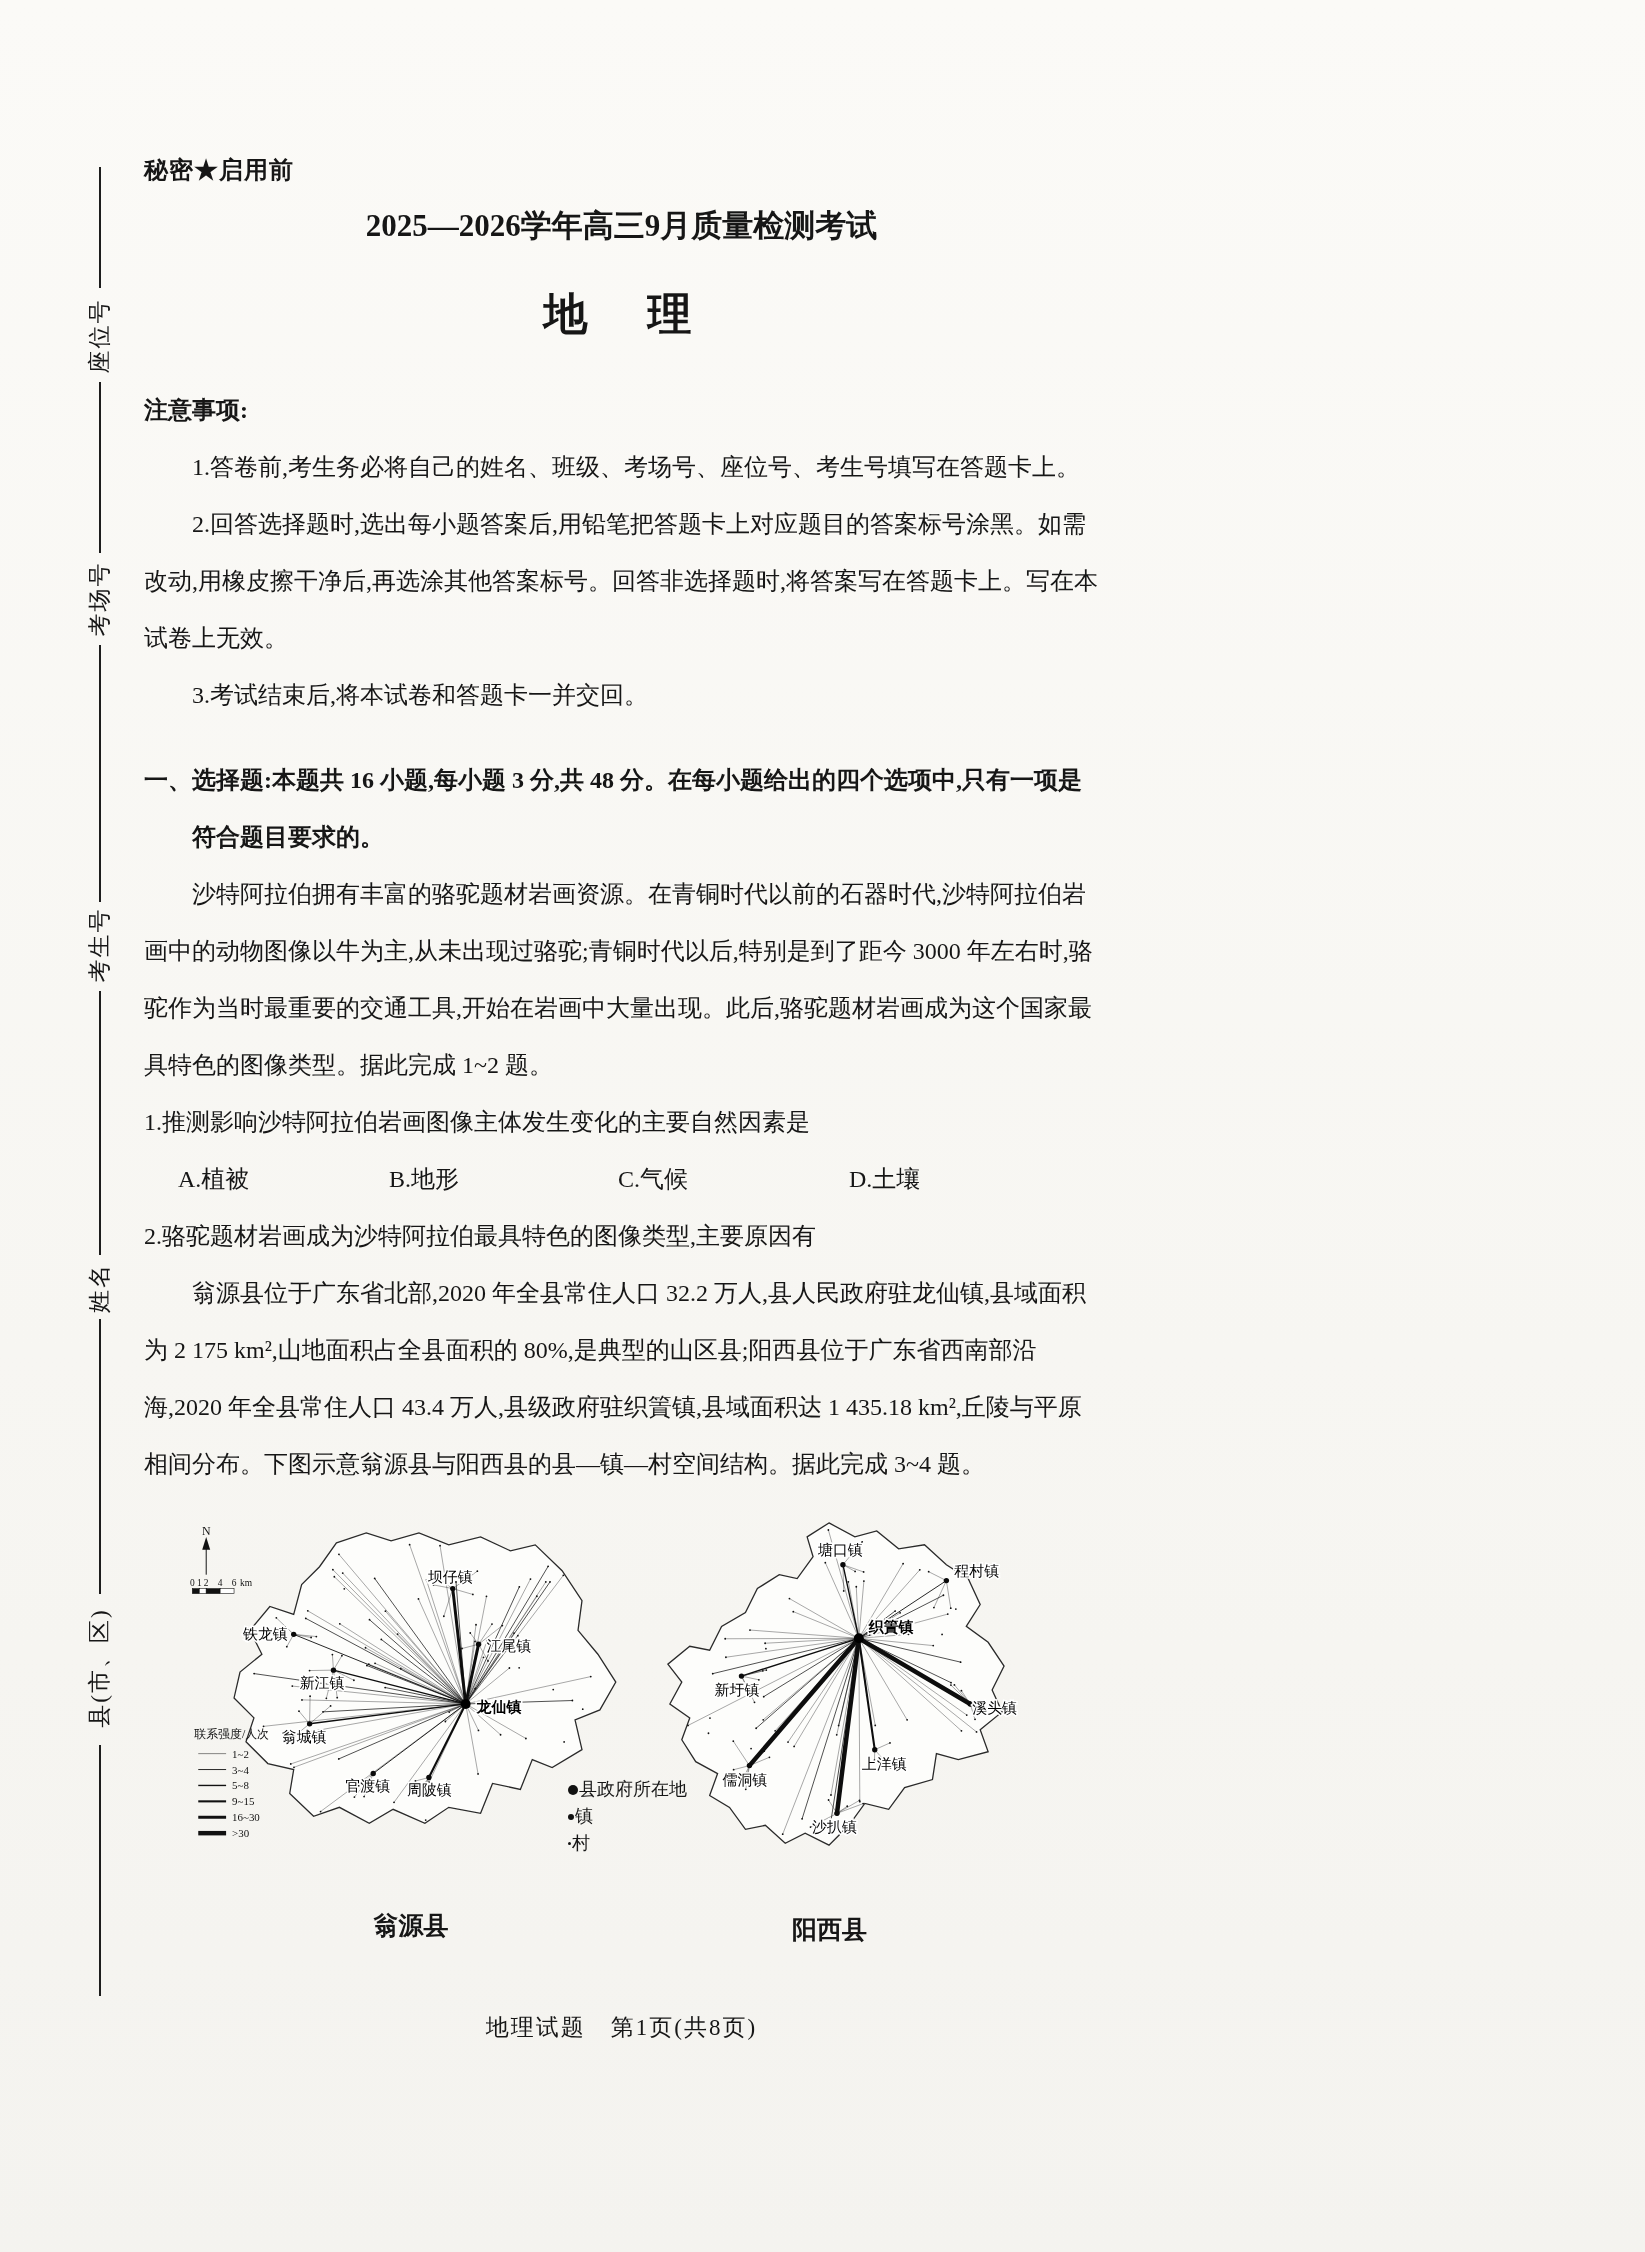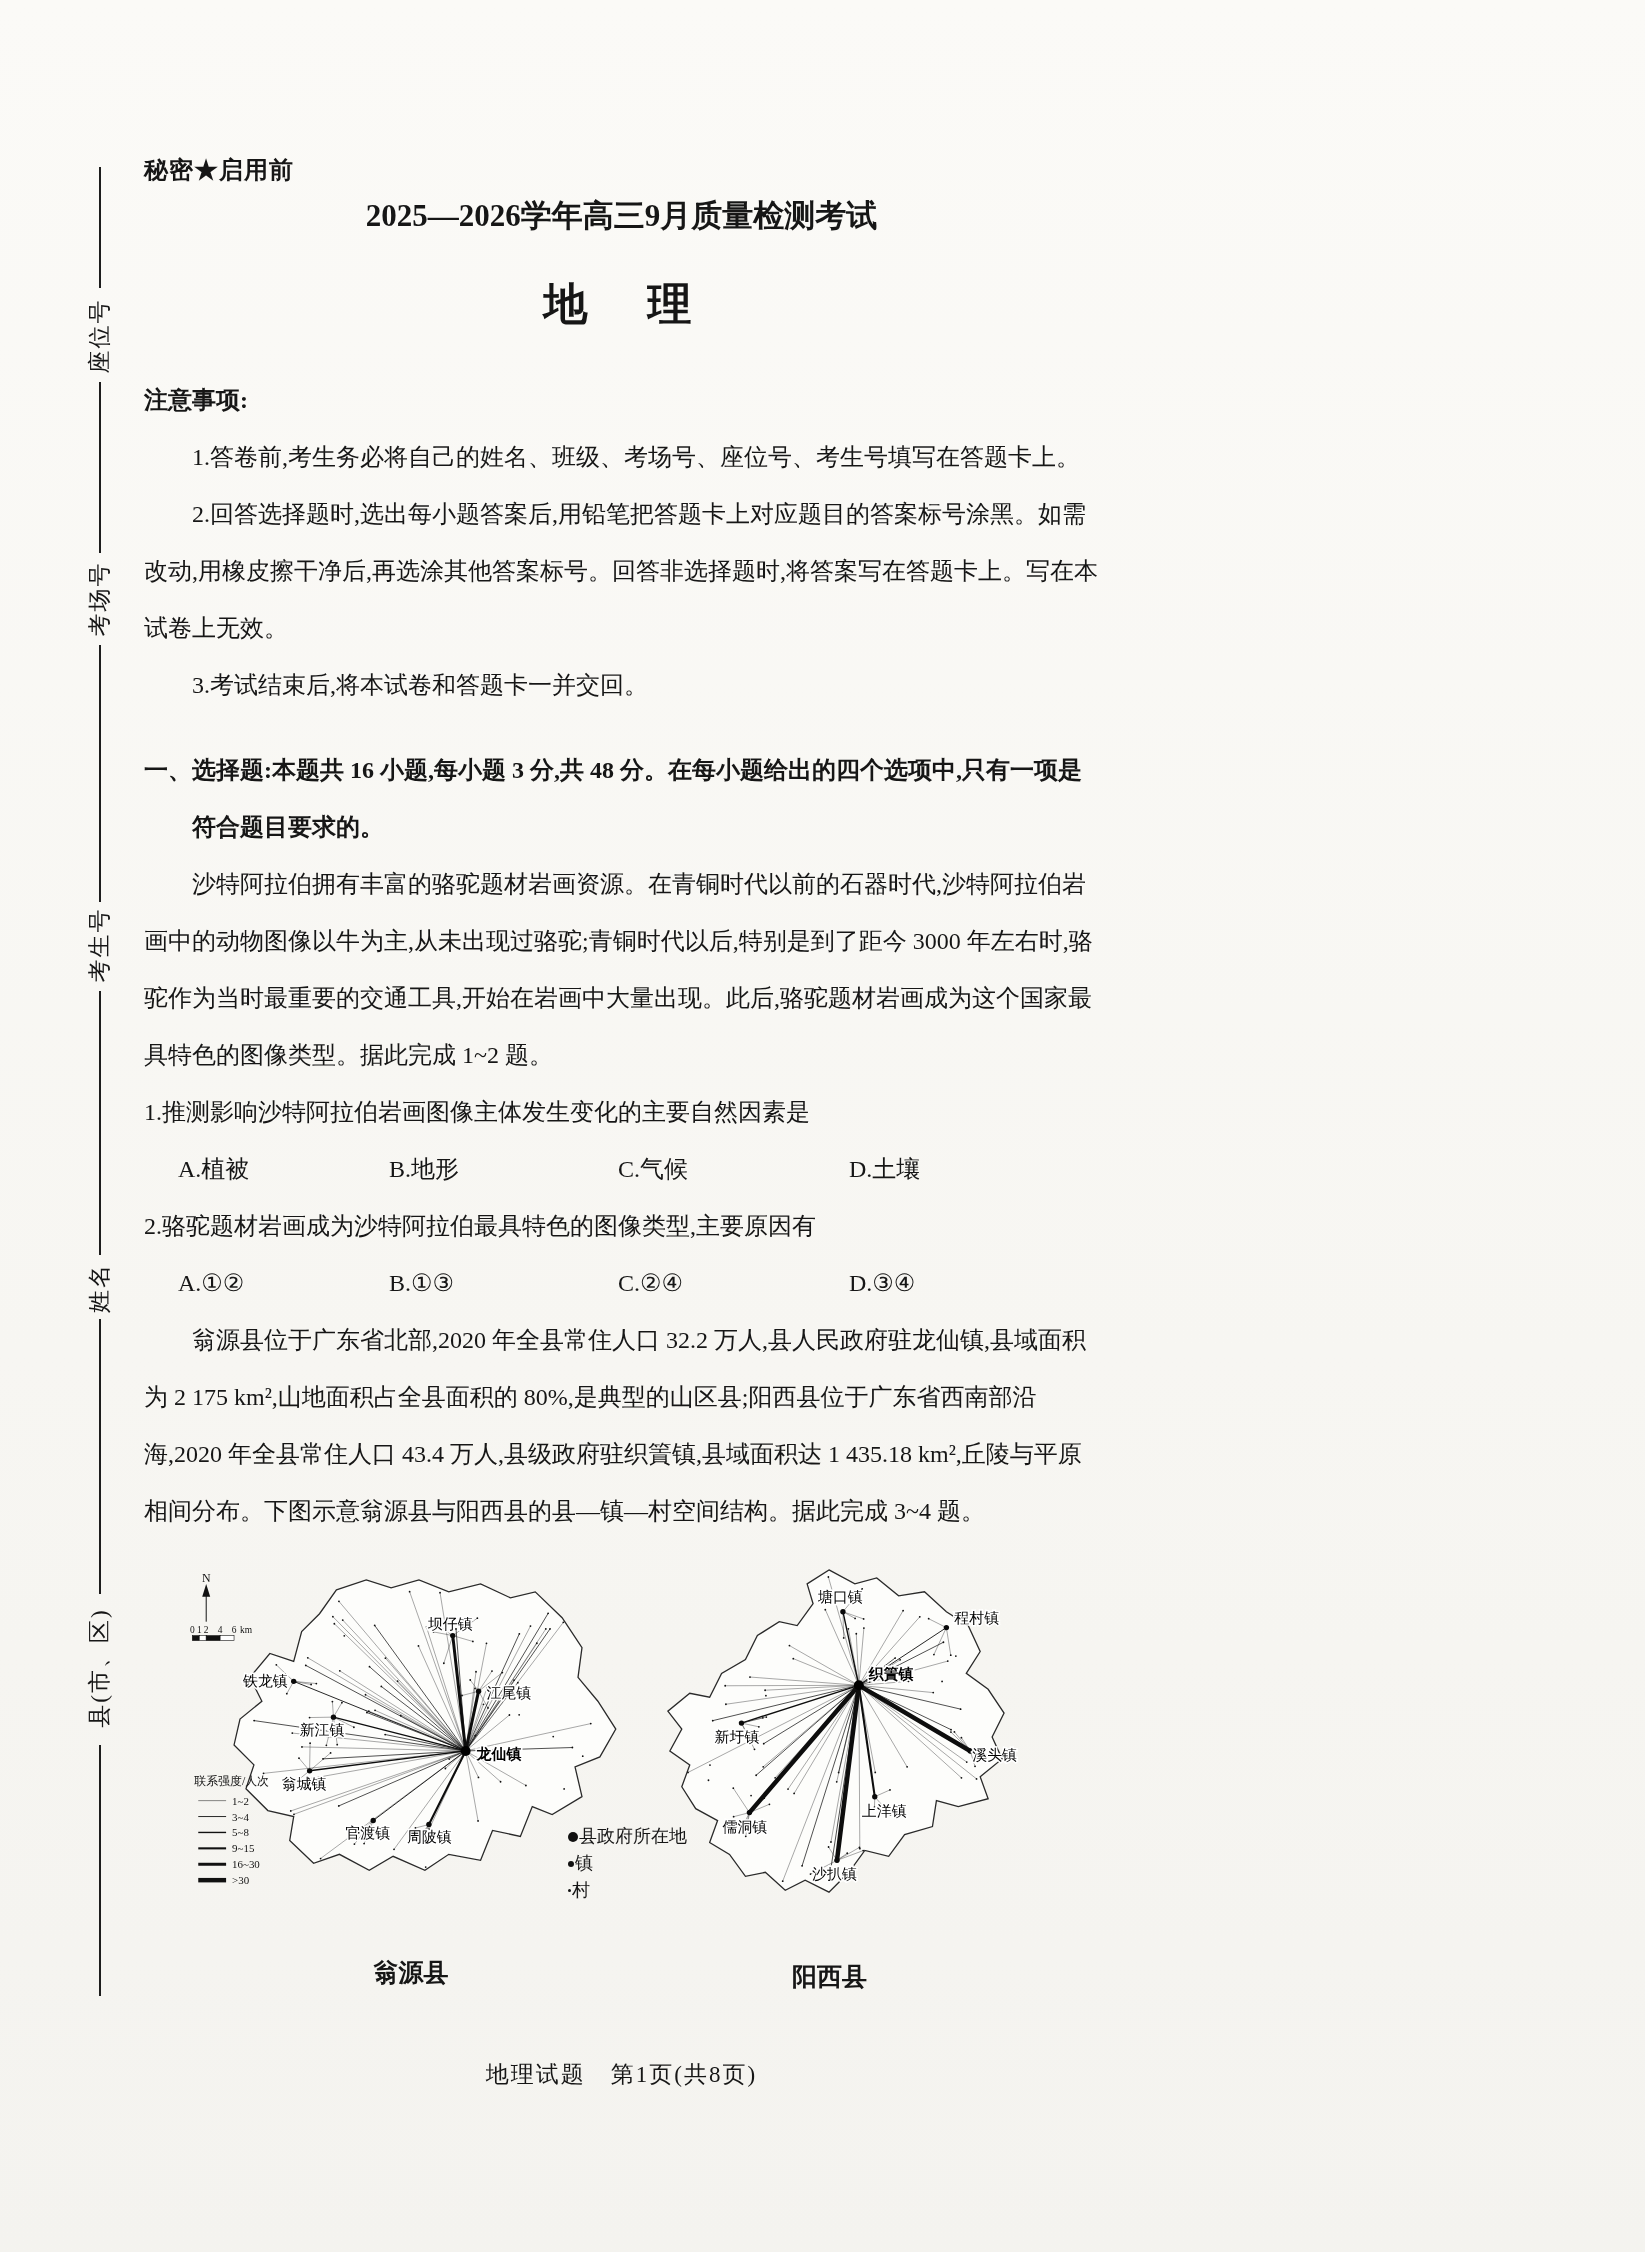--- a/index.html
+++ b/index.html
@@ -4,21 +4,21 @@
 <style>
   * { margin:0; padding:0; box-sizing:border-box; }
   html,body { width:1646px; height:2253px; overflow:hidden; }
   body { background:#f5f4f1; font-family:"Liberation Serif","DejaVu Serif",serif; color:#161616; position:relative; }
   .page { position:absolute; inset:0; background:linear-gradient(180deg,#fbfaf7 0%,#f7f6f2 60%,#f4f3ef 100%); }
   .seal { position:absolute; left:0; top:0; width:139px; height:100%; }
   .seal-rule { position:absolute; left:99px; width:2px; background:#1d1d1d; }
   .seal-label { position:absolute; height:28px; line-height:28px; text-align:center; font-size:23px; letter-spacing:2px; white-space:nowrap; transform:rotate(-90deg); }
   .content { position:absolute; left:144px; top:155px; width:955px; font-size:24px; line-height:57px; }
   .classification { font-size:24px; font-weight:bold; letter-spacing:1px; line-height:30px; }
-  .title { text-align:center; font-size:31px; font-weight:bold; margin-top:10px; line-height:42px; }
+  .title { text-align:center; font-size:31px; font-weight:bold; margin-top:20px; line-height:42px; }
   .subject { text-align:center; font-size:44px; font-weight:bold; margin-top:37px; line-height:62px; letter-spacing:8px; }
   .notes-heading { font-weight:bold; margin-top:36px; }
   .note { text-indent:2em; }
   .section-heading { font-weight:bold; margin-top:28px; padding-left:2em; text-indent:-2em; }
   .passage { text-indent:2em; }
   .q-text { }
   .q-items { padding-left:34px; }
   .options { display:grid; grid-template-columns:211px 229px 231px auto; padding-left:34px; }
   .figure { position:relative; height:468px; margin-top:12px; }
   .map-svg { position:absolute; }
@@ -69,26 +69,20 @@
 
     <p class="q-text">1.推测影响沙特阿拉伯岩画图像主体发生变化的主要自然因素是</p>
     <div class="options">
       <span>A.植被</span>
       <span>B.地形</span>
       <span>C.气候</span>
       <span>D.土壤</span>
     </div>
 
     <p class="q-text">2.骆驼题材岩画成为沙特阿拉伯最具特色的图像类型,主要原因有</p>
-    <div class="options">
-      <span>A.①②</span>
-      <span>B.①③</span>
-      <span>C.②④</span>
-      <span>D.③④</span>
-    </div>
 
     <p class="passage">翁源县位于广东省北部,2020 年全县常住人口 32.2 万人,县人民政府驻龙仙镇,县域面积为 2 175 km²,山地面积占全县面积的 80%,是典型的山区县;阳西县位于广东省西南部沿海,2020 年全县常住人口 43.4 万人,县级政府驻织篢镇,县域面积达 1 435.18 km²,丘陵与平原相间分布。下图示意翁源县与阳西县的县—镇—村空间结构。据此完成 3~4 题。</p>
 
     <div class="figure">
       <svg id="map-left" class="map-svg" style="left:38px; top:18px;" width="458" height="338" viewBox="0 0 460 340">
           <path d="M155,20L185,10L210,18L238,10L268,22L300,14L330,28L355,22L382,48L402,78L398,108L418,132L436,160L420,188L395,198L402,228L372,246L352,238L340,268L312,262L300,292L268,286L244,302L212,288L188,302L158,286L132,295L108,272L112,248L86,242L64,220L72,196L52,176L58,150L80,132L68,108L88,84L112,92L120,62L138,44Z" fill="#fdfdfb" stroke="#2a2a2a" stroke-width="1.3"></path>
           <g stroke-linecap="round">
             <line x1="285" y1="182" x2="109.03899684224231" y2="242.3933370003446" stroke="#1a1a1a" stroke-width="0.45" opacity="0.85"></line>
             <line x1="285" y1="182" x2="367.94626632144036" y2="43.60144521370597" stroke="#1a1a1a" stroke-width="0.9" opacity="0.85"></line>
             <line x1="285" y1="182" x2="204.27954871593022" y2="88.70338610499324" stroke="#1a1a1a" stroke-width="0.45" opacity="0.85"></line>

